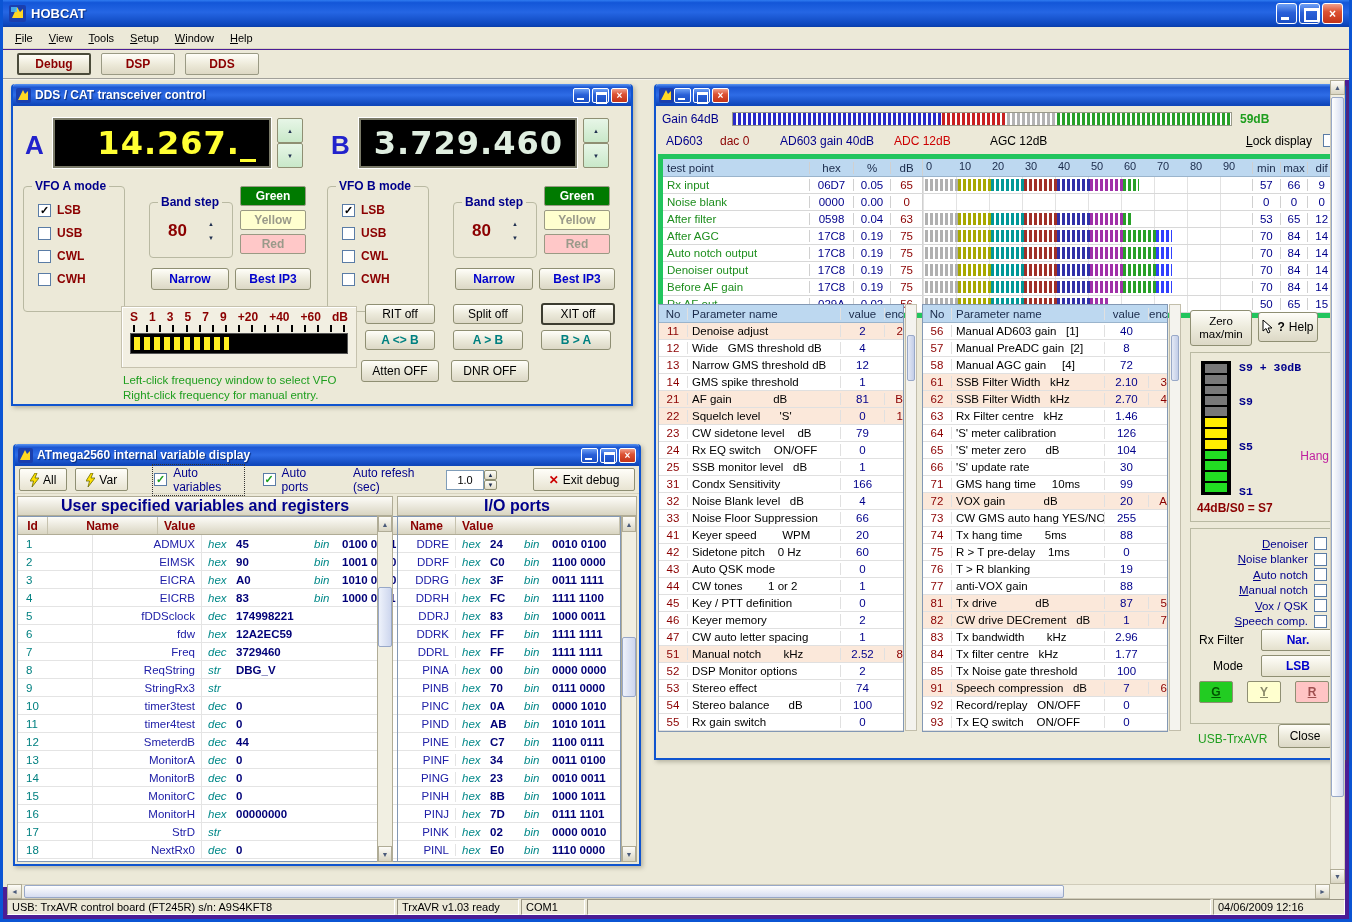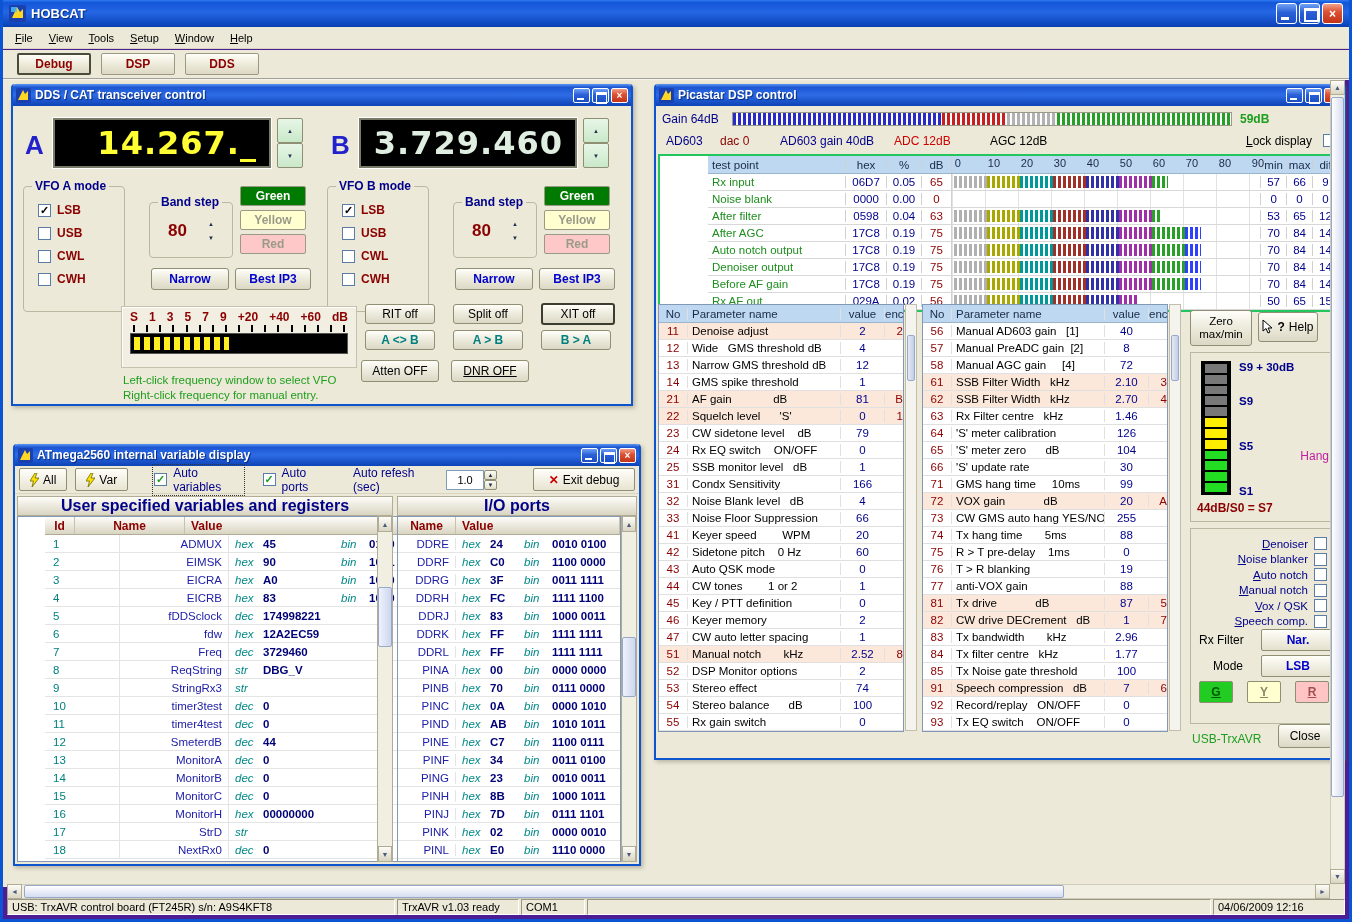--- a/index.html
+++ b/index.html
@@ -91,21 +91,21 @@
   .helptext { position:absolute; color:#1e9e1e; font-size:11.5px; }
 
   
   .gainrow { position:absolute; left:6px; top:4px; right:6px; height:18px; display:flex; align-items:center; }
   .gainlabel { color:#00008b; font-size:12px; width:70px; }
   .gaintrack { width:500px; height:14px; background:#fff; border:1px solid #9a9a8a; display:flex; overflow:hidden; }
   .gaintrack .gseg { height:100%; }
   .gainval { color:#1e9e1e; font-size:12px; font-weight:bold; margin-left:8px; }
   .g2 { position:absolute; top:26px; left:6px; right:6px; height:18px; font-size:12px; }
   .g2 span { position:absolute; top:2px; }
-  .tp-table { position:absolute; left:2px; top:48px; width:682px; background:#fff; border:2px solid #22c55e;padding-left:48px; }
+  .tp-table { position:absolute; left:2px; top:48px; width:682px; background:#fff; border:5px solid #22c55e; }
   .tp-hd { display:flex; background:#bdd8f0; border-bottom:1px solid #9ab4cc; height:18px; align-items:center; color:#1a2a4a; font-size:11.5px; }
   .tp-row { display:flex; height:17px; align-items:center; border-bottom:1px solid #d8d8d8; font-size:11.5px; }
   .c-name { width:148px; padding-left:4px; color:#1e8e1e; white-space:nowrap; }
   .c-hex { width:44px; text-align:center; color:#00008b; border-left:1px solid #d0d0d0; }
   .c-pct { width:38px; text-align:center; color:#00008b; border-left:1px solid #d0d0d0; }
   .c-db  { width:32px; text-align:center; color:#8b0000; border-left:1px solid #d0d0d0; }
   .c-bar { width:334px; height:100%; border-left:1px solid #d0d0d0; position:relative; padding:2px;
     background-image:repeating-linear-gradient(90deg,#e2e2e2 0 1px,transparent 1px 33px); display:flex; align-items:center; }
   .c-bar .seg { height:12px; }
   .c-min,.c-max,.c-dif { width:28px; text-align:center; color:#00008b; border-left:1px solid #d0d0d0; }
@@ -123,34 +123,34 @@
   .p-enc { width:19px; text-align:right; color:#8b0000; border-left:1px solid #e0e0e0; flex:none; }
   .slimsb { position:absolute; width:12px; background:#f4f3ee; border:1px solid #c2beab; }
   .slimsb .th { position:absolute; left:1px; right:1px; height:46px; background:linear-gradient(90deg,#e4e9f5,#c2cde8); border:1px solid #98a8c8; border-radius:2px; }
 
   .rpanel { position:absolute; left:530px; top:198px; width:156px; height:446px; }
   .zbtn { position:absolute; left:4px; top:6px; width:62px; height:36px; flex-direction:column; font-size:11.5px; line-height:13px; }
   .hbtn { position:absolute; left:72px; top:8px; width:60px; height:30px; gap:4px; font-size:12px; }
   .meterbox { position:absolute; left:4px; top:48px; width:148px; height:170px; border:1px solid #b9b9a2; background:#ece9d8; }
   .vmeter { position:absolute; left:10px; top:8px; width:30px; height:134px; background:#000; padding:3px 4px; display:flex; flex-direction:column; gap:2px; }
   .vmeter i { flex:1; }
-  .mlabel { position:absolute; left:48px; color:#00008b; font-weight:bold; font-size:11.5px; }
+  .mlabel { position:absolute; left:48px; color:#00008b; font-weight:bold; font-size:11.5px;font-family:Liberation Mono, monospace; }
   .hang { position:absolute; right:8px; top:96px; color:#c020a0; font-size:12px; }
   .mread { position:absolute; left:6px; top:148px; color:#8b0000; font-size:12px; font-weight:bold; }
   .chkbox2 { position:absolute; left:4px; top:224px; width:148px; height:196px; border:1px solid #b9b9a2; }
   .dspchk { position:absolute; right:10px; display:flex; align-items:center; gap:6px; }
   .dspchk .lbl { color:#00008b; font-size:11.5px; }
   .fline { position:absolute; display:flex; align-items:center; }
   .fline .flab { color:#000; font-size:12px; }
   .minibtn { border:1px solid #8f8f73; border-radius:2px; background:linear-gradient(#fffef9,#e4e0cd);
     color:#0000cc; font-weight:bold; font-size:12px; display:flex; align-items:center; justify-content:center; }
   .gyr3 { position:absolute; left:8px; top:152px; display:flex; gap:14px; }
   .gyr3 .b { width:34px; height:22px; border:1px solid #8f8f73; border-radius:2px; display:flex; align-items:center; justify-content:center;
     font-weight:bold; font-size:12px; text-decoration:underline; }
-  .conn { position:absolute; left:6px; top:428px; color:#1e9e1e; font-size:12px; }
+  .conn { position:absolute; left:12px; top:428px; color:#1e9e1e; font-size:12px; }
   .closebtn { position:absolute; left:92px; top:420px; width:54px; height:24px; }
 
   
   .atoolbar { position:absolute; left:0; top:0; right:0; height:28px; display:flex; align-items:center; gap:8px; padding:0 4px;
     border-bottom:1px solid #d8d4c0; }
   .abtn { height:23px; border:1px solid #8f8f73; border-radius:2px; background:linear-gradient(#fffef9,#e8e4d2);
     display:flex; align-items:center; justify-content:center; gap:4px; font-size:12px; color:#000; padding:0 10px; }
   .alabel { color:#00008b; font-size:12px; }
   .focusbox { outline:1px dotted #333; outline-offset:1px; }
   .sechdr { position:absolute; top:30px; height:20px; background:linear-gradient(#fdfcf8,#d9d5c2); border:1px solid #b0ac96;
@@ -367,39 +367,38 @@
       <div class="helptext" style="left:110px; top:268px;">Left-click frequency window to select VFO</div>
       <div class="helptext" style="left:110px; top:283px;">Right-click frequency for manual entry.</div>
 
       <div class="btn" style="position:absolute; left:352px; top:198px; width:70px; height:20px;">RIT off</div>
       <div class="btn" style="position:absolute; left:440px; top:198px; width:70px; height:20px;">Split off</div>
       <div class="btn focused" style="position:absolute; left:528px; top:197px; width:74px; height:22px;">XIT off</div>
       <div class="btn teal" style="position:absolute; left:352px; top:224px; width:70px; height:20px;">A &lt;&gt; B</div>
       <div class="btn teal" style="position:absolute; left:440px; top:224px; width:70px; height:20px;">A &gt; B</div>
       <div class="btn teal" style="position:absolute; left:528px; top:224px; width:70px; height:20px;">B &gt; A</div>
       <div class="btn" style="position:absolute; left:348px; top:254px; width:78px; height:22px;">Atten OFF</div>
-      <div class="btn" style="position:absolute; left:438px; top:254px; width:78px; height:22px;text-decoration:underline;">DNR OFF</div>
+      <div class="btn" style="position:absolute; left:438px; top:254px; width:78px; height:22px;">DNR OFF</div>
     <div class="gyr-btn" style="left: 227px; top: 80px; background: rgb(0, 122, 0); color: rgb(255, 255, 255);">Green</div>
         <div class="gyr-btn" style="left: 227px; top: 104px; background: rgb(255, 255, 207); color: rgb(154, 154, 138);">Yellow</div>
         <div class="gyr-btn" style="left: 227px; top: 128px; background: rgb(255, 200, 200); color: rgb(154, 154, 138);">Red</div>
         <div class="gyr-btn" style="left: 531px; top: 80px; background: rgb(0, 122, 0); color: rgb(255, 255, 255);">Green</div>
         <div class="gyr-btn" style="left: 531px; top: 104px; background: rgb(255, 255, 207); color: rgb(154, 154, 138);">Yellow</div>
         <div class="gyr-btn" style="left: 531px; top: 128px; background: rgb(255, 200, 200); color: rgb(154, 154, 138);">Red</div>
       </div>
   </div>
 
   <div class="win" style="left:651px; top:84px; width:692px; height:676px;">
     <div class="ctbar">
       <span class="wicon">
         <svg width="15" height="15" viewBox="0 0 15 15">
             <rect width="15" height="15" rx="2" fill="#1a3fae"></rect>
             <polygon points="2,12 7,2 9,6 12,3 12,12" fill="#ffd723"></polygon>
           </svg>
       </span>
-      <span class="title">Picastar DSP control</span>
       <span class="winbtns">
         <span class="wb small min"></span>
         <span class="wb small max"></span>
         <span class="wb small close">×</span>
       </span>
     </div>
     <div class="cbody">
 
       <div class="gainrow">
         <span class="gainlabel">Gain 64dB</span>
@@ -1034,21 +1033,21 @@
         </span>
         <span class="abtn" style="margin-left:28px; width:108px;">
           <span style="color:#cc0000; font-weight:bold;">✕</span>
           <span>Exit debug</span>
         </span>
       </div>
 
       <div class="sechdr" style="left:2px; width:376px;">User specified variables and registers</div>
       <div class="sechdr" style="left:382px; width:240px;">I/O ports</div>
 
-      <div class="grid" style="left:2px; width:412px;padding-left:27px;">
+      <div class="grid" style="left:2px; width:412px;">
         <div class="g-hd">
           <div style="width:30px;">Id</div>
           <div style="width:110px;">Name</div>
           <div style="flex:1; justify-content:flex-start; padding-left:6px;">Value</div>
         </div>
         <div class="g-rows">
             <div class="g-row">
               <div class="v-id">1</div>
               <div class="v-name">ADMUX</div>
               <div class="v-val"><span class="tword">hex</span><span class="vword w1">45</span><span class="tword">bin</span><span class="vword">0100 0101</span></div>

